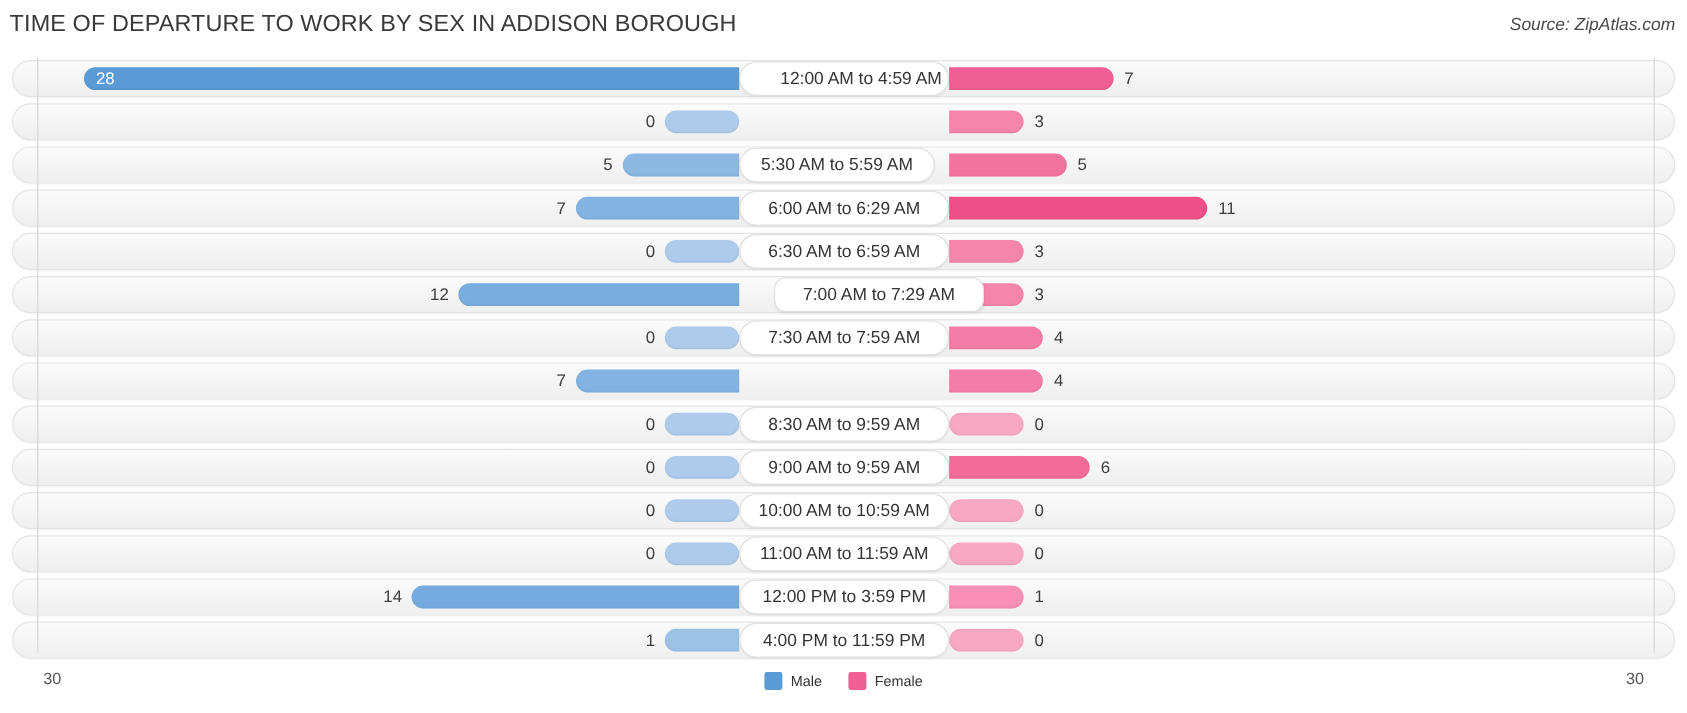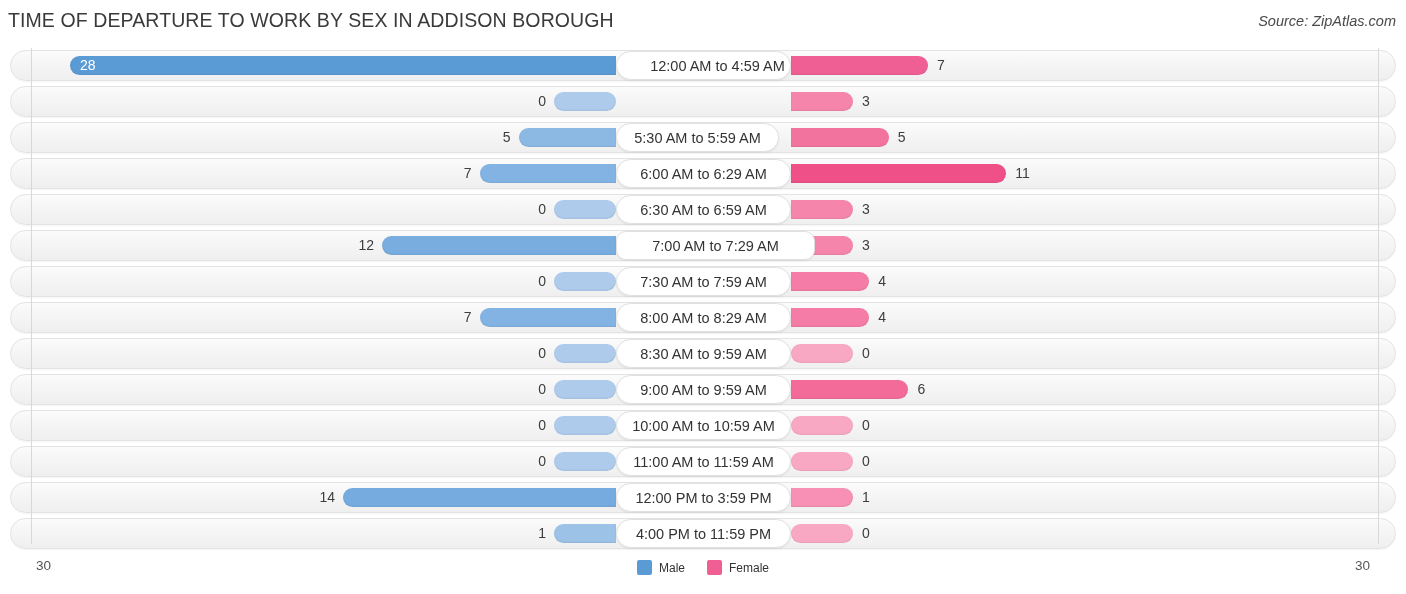--- a/index.html
+++ b/index.html
@@ -209,37 +209,36 @@
           <div class="bar bar-female" style="left: 791px; width: 62px; background: rgb(246, 133, 172);"></div>
           <div class="val val-right" style="left: 862px; width: 50px;">3</div>
           <div class="cat-pill" style="left: 616px; width: 175px;">6:30 AM to 6:59 AM</div>
         </div>
         <div class="row">
           <div class="row-track"></div>
           <div class="bar bar-male" style="left: 382px; width: 234px; background: rgb(121, 173, 224);"></div>
           <div class="val val-left" style="left: 334px; width: 40px;">12</div>
           <div class="bar bar-female" style="left: 791px; width: 62px; background: rgb(246, 133, 172);"></div>
           <div class="val val-right" style="left: 862px; width: 50px;">3</div>
-          <div class="cat-pill" style="left: 616px; width: 199px; border-radius: 10px;">7:00 AM to 7:29 AM</div>
+          <div class="cat-pill" style="left: 645px; width: 175px; border-radius: 10px;">7:00 AM to 7:29 AM</div>
         </div>
         <div class="row">
           <div class="row-track"></div>
           <div class="bar bar-male rounded-both" style="left: 554px; width: 62px; background: rgb(174, 203, 236);"></div>
           <div class="val val-left" style="left: 506px; width: 40px;">0</div>
           <div class="bar bar-female" style="left: 791px; width: 78.2667px; background: rgb(245, 124, 166);"></div>
           <div class="val val-right" style="left: 878.267px; width: 50px;">4</div>
           <div class="cat-pill" style="left: 616px; width: 175px;">7:30 AM to 7:59 AM</div>
         </div>
         <div class="row">
           <div class="row-track"></div>
           <div class="bar bar-male" style="left: 479.5px; width: 136.5px; background: rgb(131, 179, 226);"></div>
           <div class="val val-left" style="left: 431.5px; width: 40px;">7</div>
           <div class="bar bar-female" style="left: 791px; width: 78.2667px; background: rgb(245, 124, 166);"></div>
           <div class="val val-right" style="left: 878.267px; width: 50px;">4</div>
-          <div class="cat-pill" style="left: 616px; width: 175px;">8:00 AM to 8:29 AM</div>
         </div>
         <div class="row">
           <div class="row-track"></div>
           <div class="bar bar-male rounded-both" style="left: 554px; width: 62px; background: rgb(174, 203, 236);"></div>
           <div class="val val-left" style="left: 506px; width: 40px;">0</div>
           <div class="bar bar-female rounded-both" style="left: 791px; width: 62px; background: rgb(249, 168, 196);"></div>
           <div class="val val-right" style="left: 862px; width: 50px;">0</div>
           <div class="cat-pill" style="left: 616px; width: 175px;">8:30 AM to 9:59 AM</div>
         </div>
         <div class="row">

